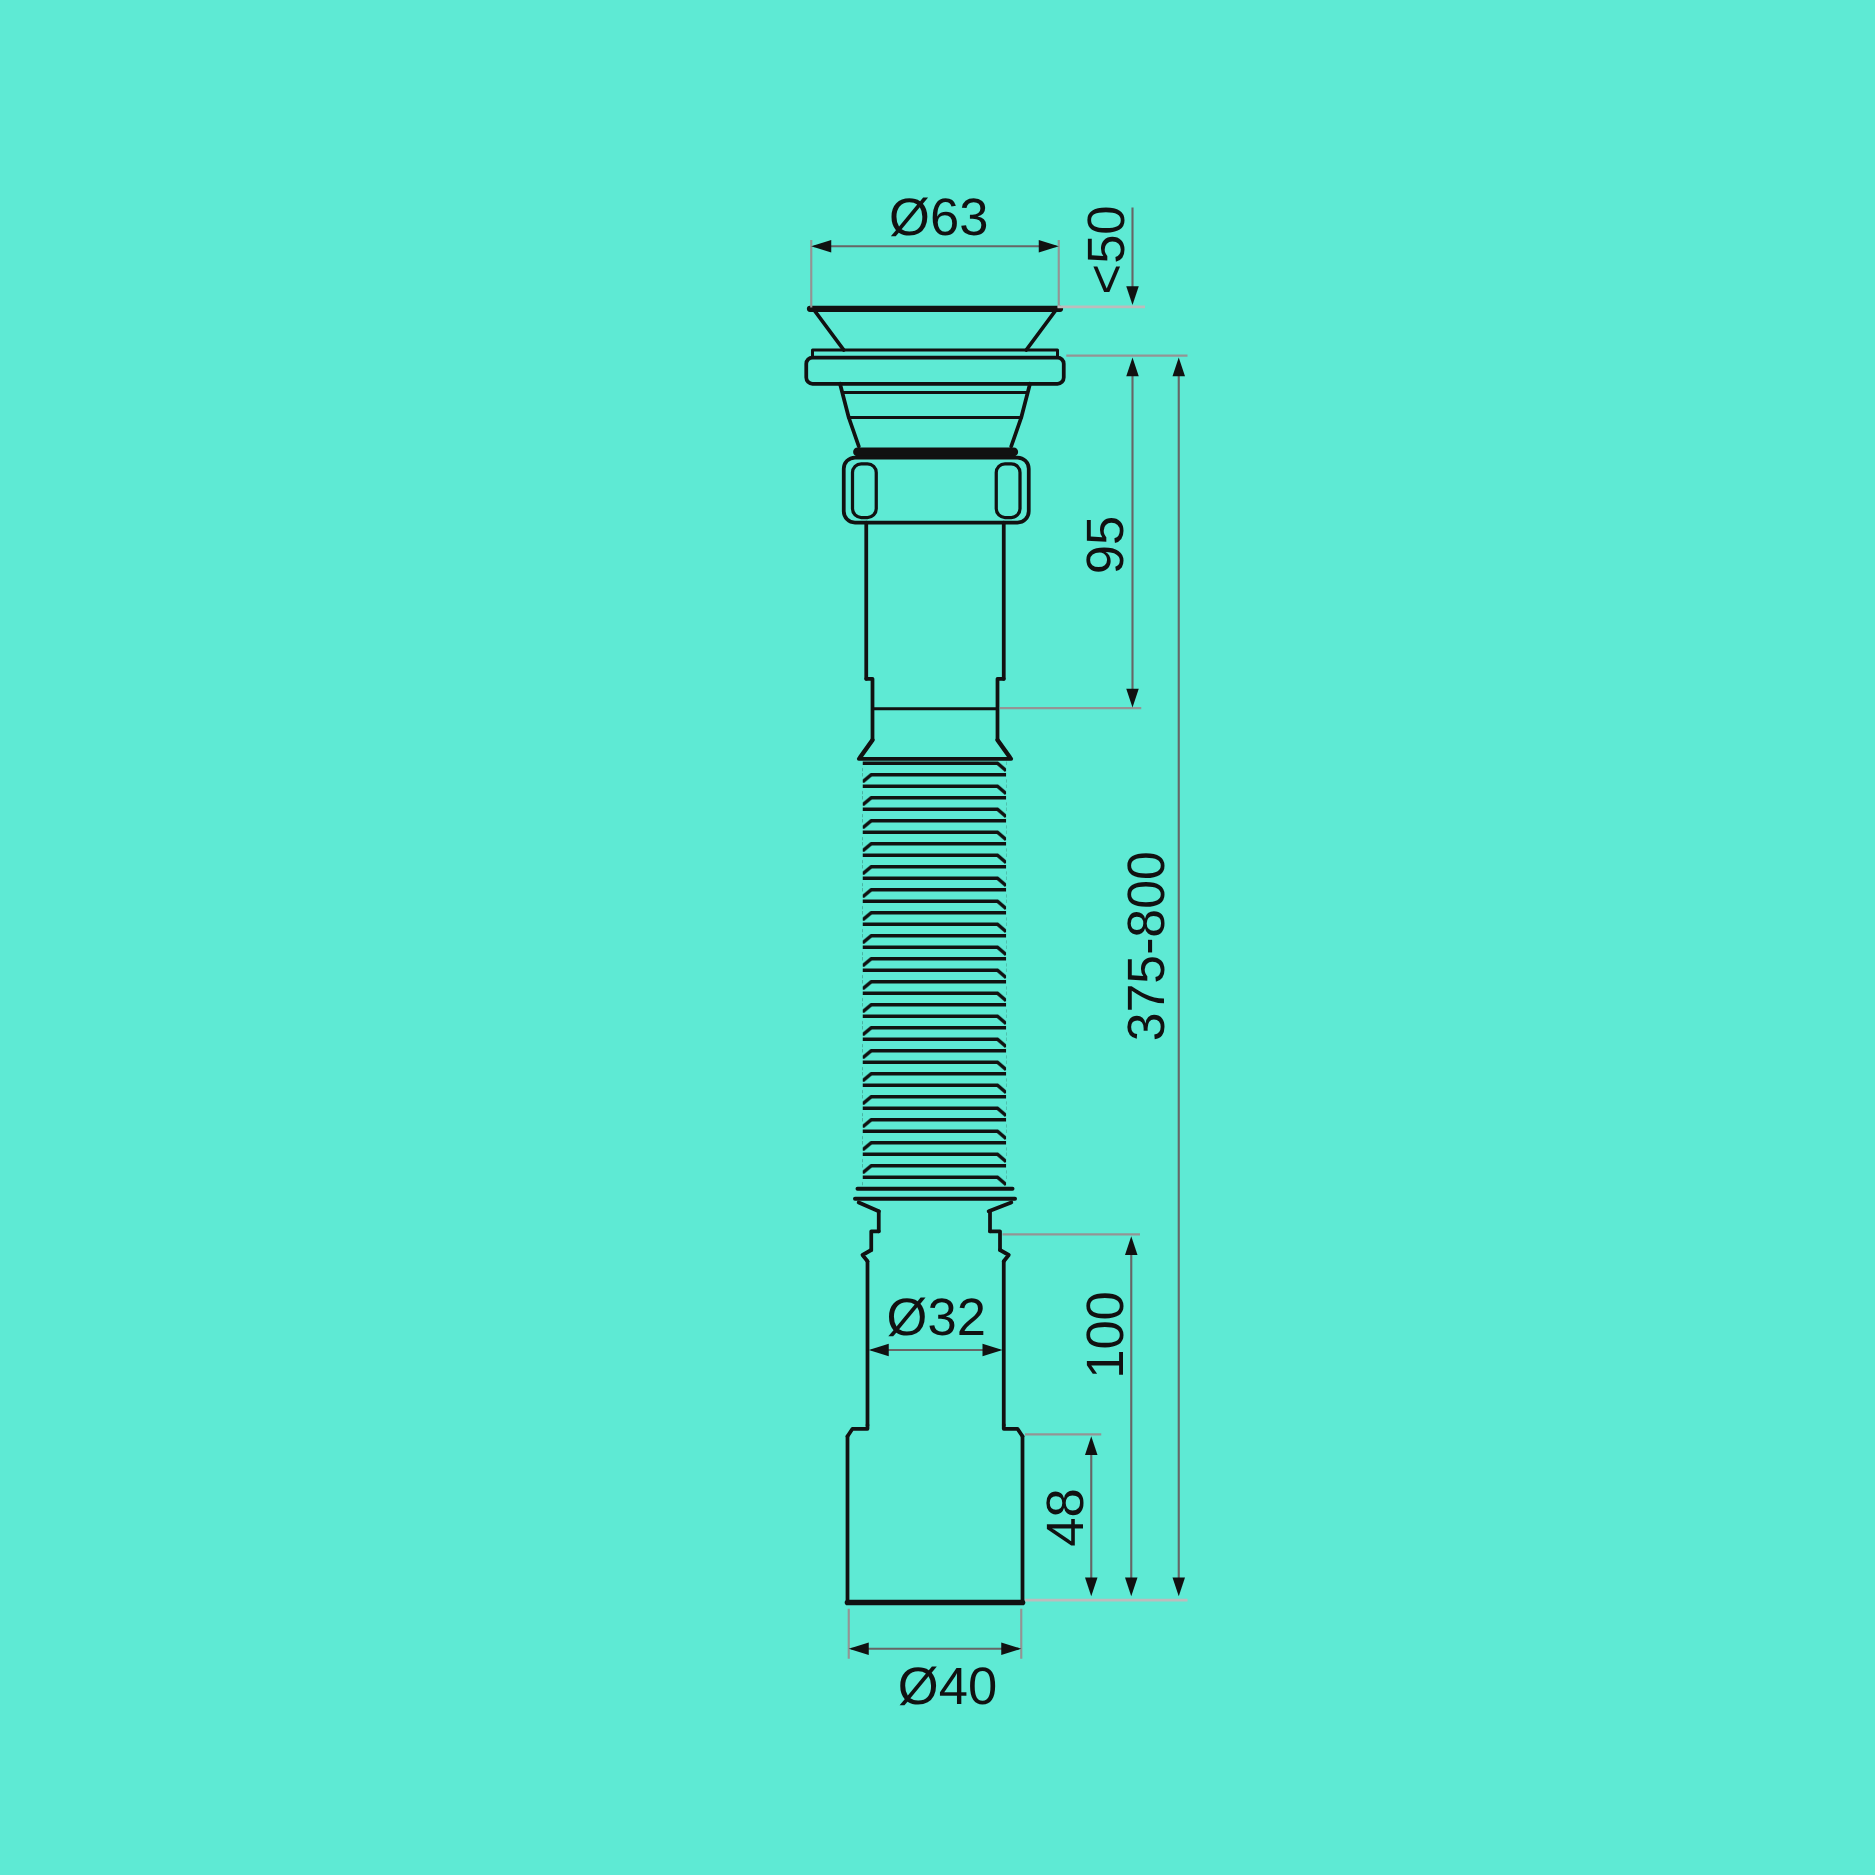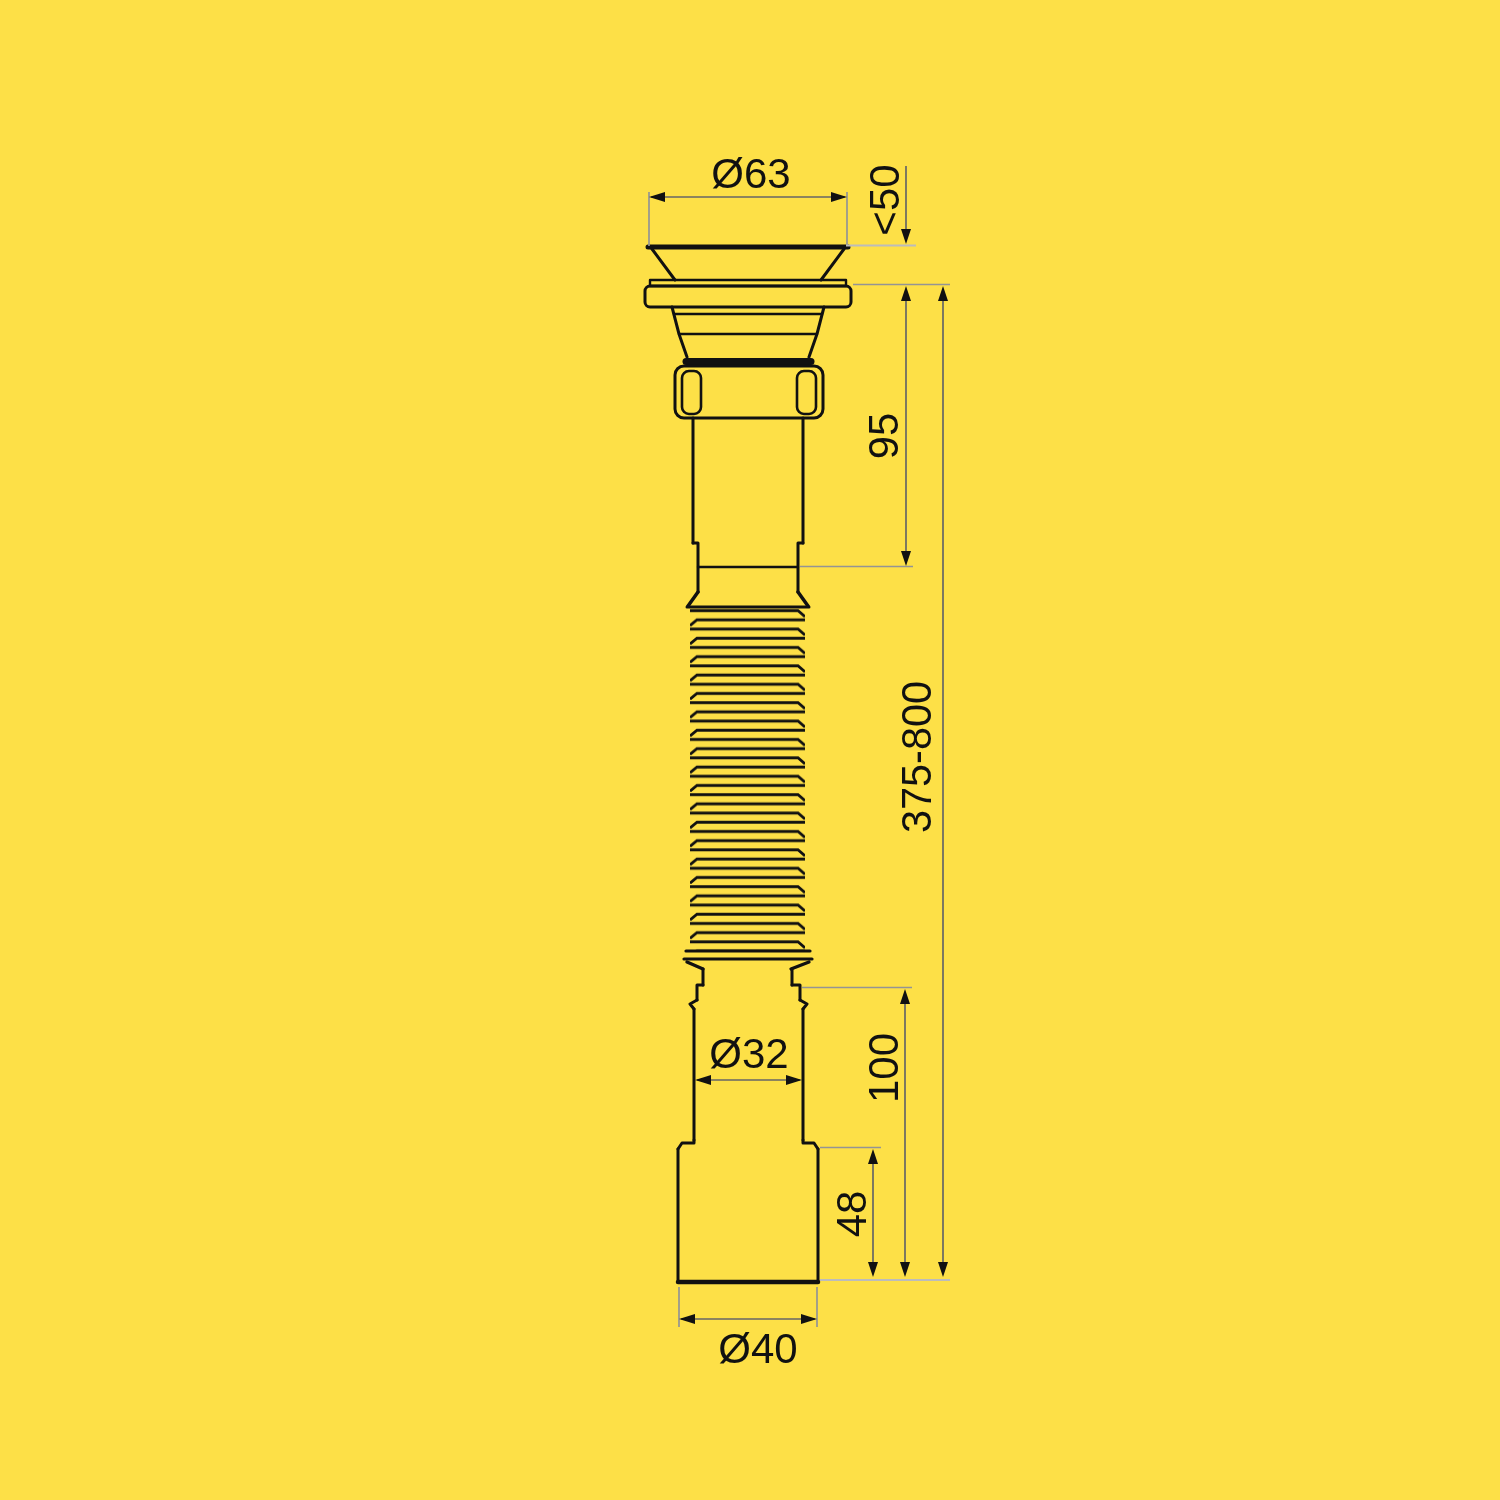--- a/index.html
+++ b/index.html
@@ -7,21 +7,21 @@
     padding: 0;
     background: #ffffff;
     width: 1500px;
     height: 1500px;
     font-family: "Liberation Sans", sans-serif;
   }
   .stage {
     position: relative;
     width: 1500px;
     height: 1500px;
-    background: #fde047;
+    background: #5eead4;
     overflow: hidden;
   }
   svg { display: block; }
   text {
     font-family: "Liberation Sans", sans-serif;
     fill: #111111;
   }
   .dim-text  { font-size: 42px; }
   .part      { stroke: #111111; fill: none; stroke-linecap: round; stroke-linejoin: round; }
   .dimline   { stroke: #666666; stroke-width: 1.7; fill: none; }

